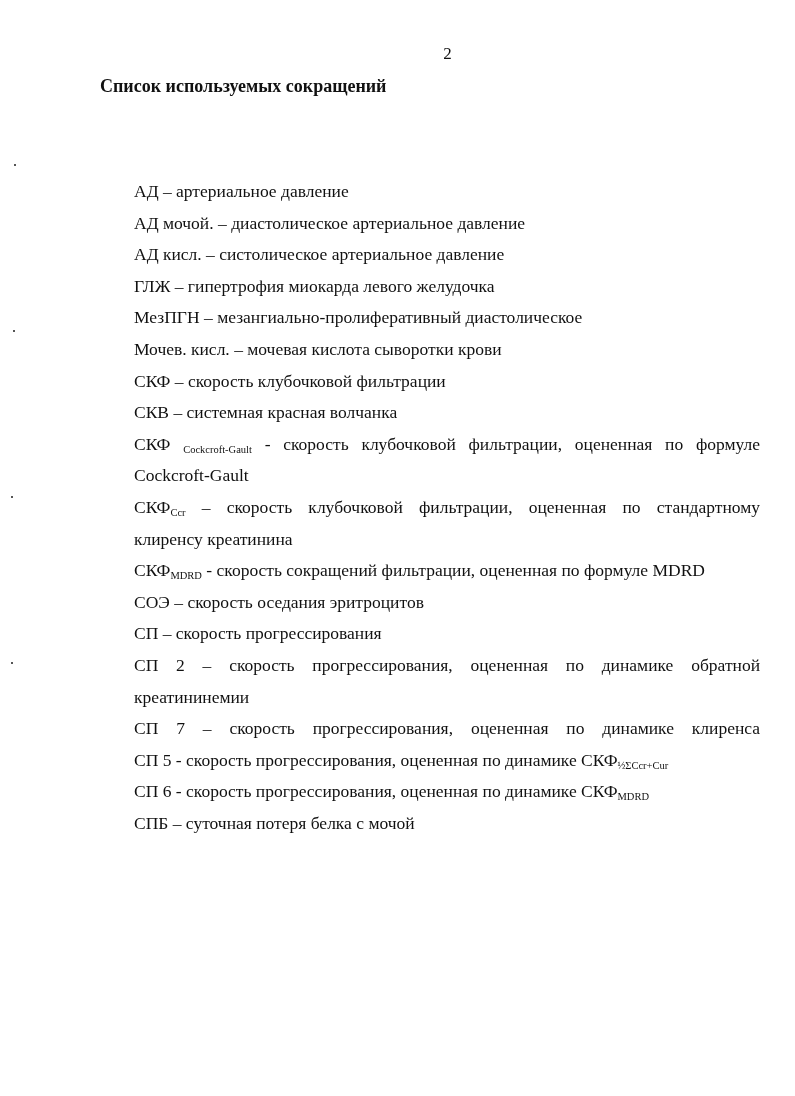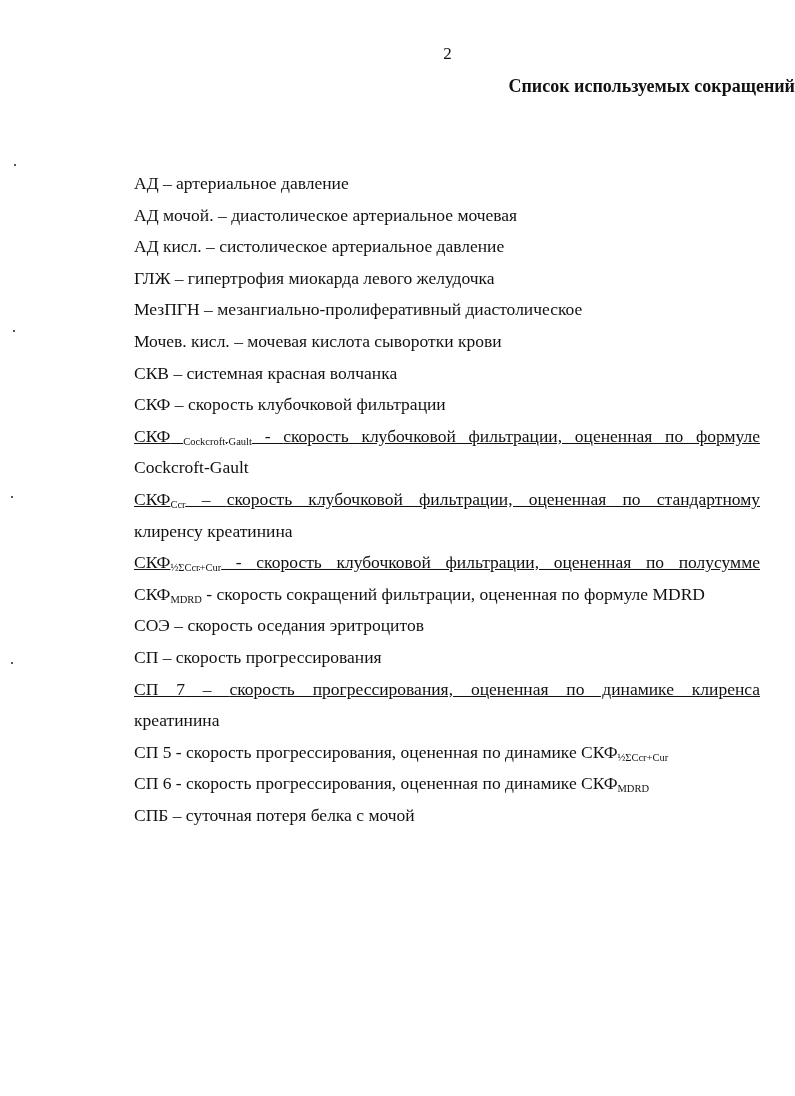--- a/index.html
+++ b/index.html
@@ -1,68 +1,70 @@
 <!DOCTYPE html>
 <html><head>
   <meta charset="utf-8">
   <style>
     html, body { margin: 0; padding: 0; background: #ffffff; }
     body { width: 795px; height: 1096px; position: relative; overflow: hidden;
       font-family: "Liberation Serif", "DejaVu Serif", serif; color: #111; }
     .page-number { position: absolute; top: 44px; left: 0; width: 100%; text-align: center;
       font-size: 17px; padding-left: 100px; box-sizing: border-box; }
-    .page-title { position: absolute; top: 76px; left: 0; width: 100%; text-align: right;
+    .page-title { position: absolute; top: 76px; left: 0; width: 100%; text-align: left;
       font-size: 18px; font-weight: bold; padding-left: 100px; box-sizing: border-box; }
-    .list { position: absolute; left: 134px; top: 168px; width: 626px; }
+    .list { position: absolute; left: 134px; top: 176px; width: 626px; }
     .entry { font-size: 17.5px; line-height: 31.6px; text-align: justify; }
     .entry sub { font-size: 10.5px; vertical-align: -3px; line-height: 0; }
-    .justify-line { text-align: justify; text-align-last: justify; text-decoration: underline; }
+    .justify-line { text-align: justify; text-align-last: justify; }
     .dot { position: absolute; width: 2px; height: 2px; background: #555; }
   </style>
 </head>
 <body>
 
 <div class="page-number">2</div>
 <div class="page-title">Список используемых сокращений</div>
 
 <div class="dot" style="left:14px;top:164px;"></div>
 <div class="dot" style="left:13px;top:330px;"></div>
 <div class="dot" style="left:11px;top:496px;"></div>
 <div class="dot" style="left:11px;top:662px;"></div>
 
 <div class="list">
   <div class="entry"><span>АД</span><span> – </span><span>артериальное давление</span></div>
-  <div class="entry"><span>АД мочой.</span><span> – </span><span>диастолическое артериальное мочевая</span></div>
+  <div class="entry"><span>АД мочой.</span><span> – </span><span>диастолическое артериальное давление</span></div>
   <div class="entry"><span>АД кисл.</span><span> – </span><span>систолическое артериальное давление</span></div>
   <div class="entry"><span>ГЛЖ</span><span> – </span><span>гипертрофия миокарда левого желудочка</span></div>
   <div class="entry"><span>МезПГН</span><span> – </span><span>мезангиально-пролиферативный диастолическое</span></div>
   <div class="entry"><span>Мочев. кисл.</span><span> – </span><span>мочевая кислота сыворотки крови</span></div>
+  <div class="entry"><span>СКФ</span><span> – </span><span>скорость клубочковой фильтрации</span></div>
   <div class="entry"><span>СКВ</span><span> – </span><span>системная красная волчанка</span></div>
-  <div class="entry"><span>СКФ</span><span> – </span><span>скорость клубочковой фильтрации</span></div>
 
   <div class="entry">
     <div class="justify-line"><span>СКФ</span> <sub>Cockcroft-Gault</sub><span> - </span><span>скорость клубочковой фильтрации, оцененная по формуле</span></div>
     <div><span>Cockcroft-Gault</span></div>
   </div>
 
   <div class="entry">
     <div class="justify-line"><span>СКФ</span><sub>Ccr</sub><span> – </span><span>скорость клубочковой фильтрации, оцененная по стандартному</span></div>
     <div><span>клиренсу креатинина</span></div>
   </div>
 
   <div class="entry">
-    <div class="justify-line"><span>СКФ</span><sub>½ΣCcr+Cur</sub><span> - </span><span>скорость клубочковой фильтрации, оцененная по полусумме</span></div>
   </div>
 
   <div class="entry"><span>СКФ</span><sub>MDRD</sub><span> - </span><span>скорость сокращений фильтрации, оцененная по формуле MDRD</span></div>
   <div class="entry"><span>СОЭ</span><span> – </span><span>скорость оседания эритроцитов</span></div>
   <div class="entry"><span>СП</span><span> – </span><span>скорость прогрессирования</span></div>
 
+  <div class="entry">
+    <div class="justify-line"><span>СП 2</span><span> – </span><span>скорость прогрессирования, оцененная по динамике обратной</span></div>
+    <div><span>креатининемии</span></div>
+  </div>
 
   <div class="entry">
     <div class="justify-line"><span>СП 7</span><span> – </span><span>скорость прогрессирования, оцененная по динамике клиренса</span></div>
-    <div><span>креатинина</span></div>
   </div>
 
   <div class="entry"><span>СП 5</span><span> - </span><span>скорость прогрессирования, оцененная по динамике СКФ</span><sub>½ΣCcr+Cur</sub></div>
   <div class="entry"><span>СП 6</span><span> - </span><span>скорость прогрессирования, оцененная по динамике СКФ</span><sub>MDRD</sub></div>
   <div class="entry"><span>СПБ</span><span> – </span><span>суточная потеря белка с мочой</span></div>
 </div>
 
 </body></html>

